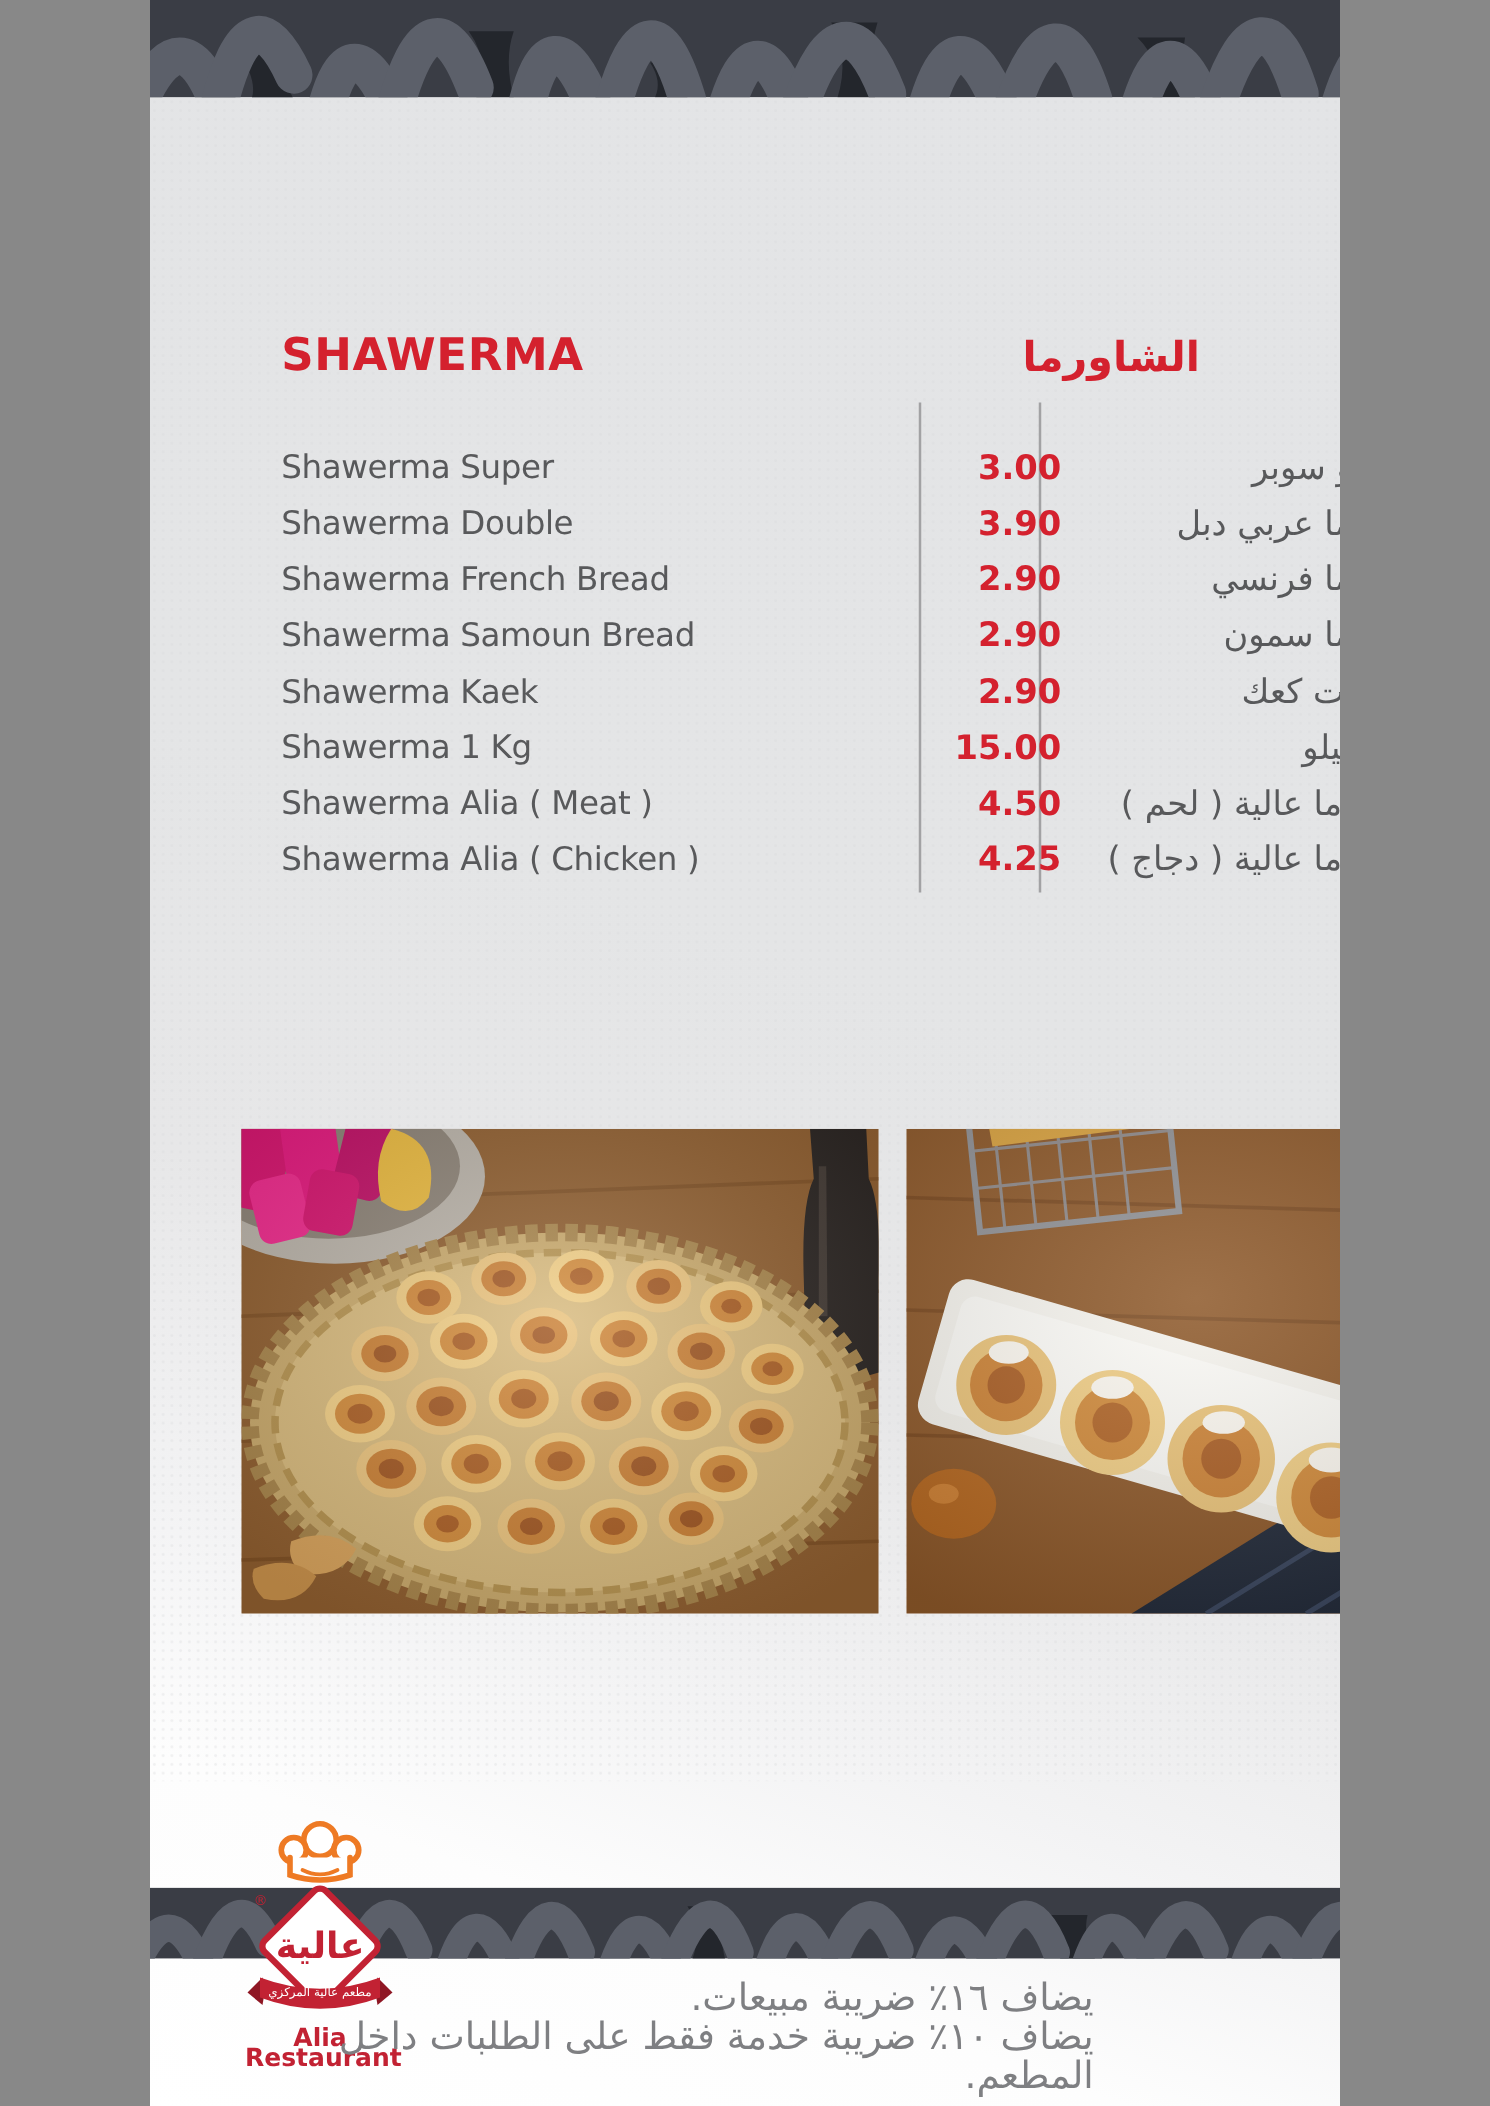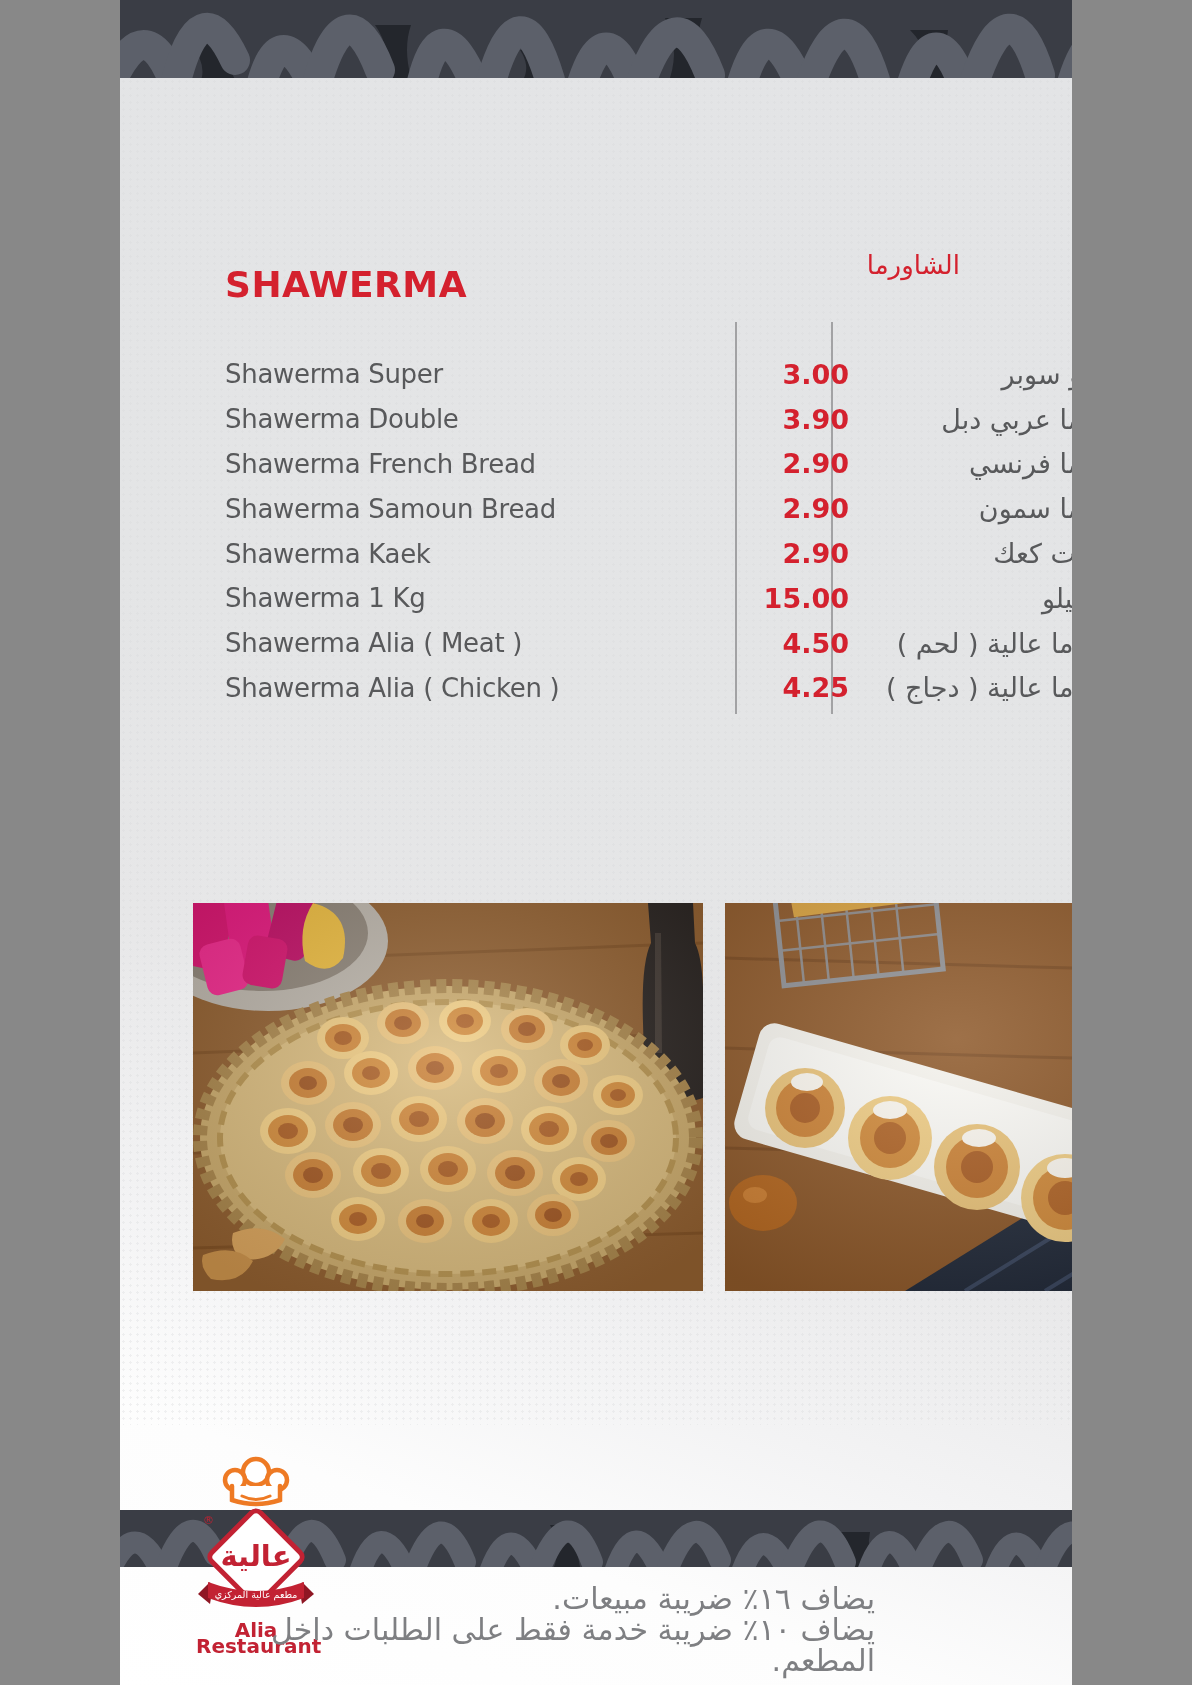--- a/index.html
+++ b/index.html
@@ -35,22 +35,22 @@
   .band-top{top:0;width:1192px;height:78px;}
   .band-bottom{top:1510px;width:993px;height:57px;}
 
   
   .title-en{
     position:absolute;left:105px;top:264px;margin:0;
     font-size:36px;font-weight:bold;letter-spacing:.5px;
     color:#d4212e;
   }
   .title-ar{
-    position:absolute;right:112px;top:250px;margin:0;
-    font-size:26px;font-weight:normal;color:#d4212e;
+    position:absolute;right:112px;top:266px;margin:0;
+    font-size:33px;font-weight:bold;color:#d4212e;
     direction:rtl;
   }
   .rule{
     position:absolute;top:322px;width:2px;height:392px;
     background:#a2a2a4;
   }
   .rule-left{left:615px;}
   .rule-right{left:711px;}
 
   .rows{

